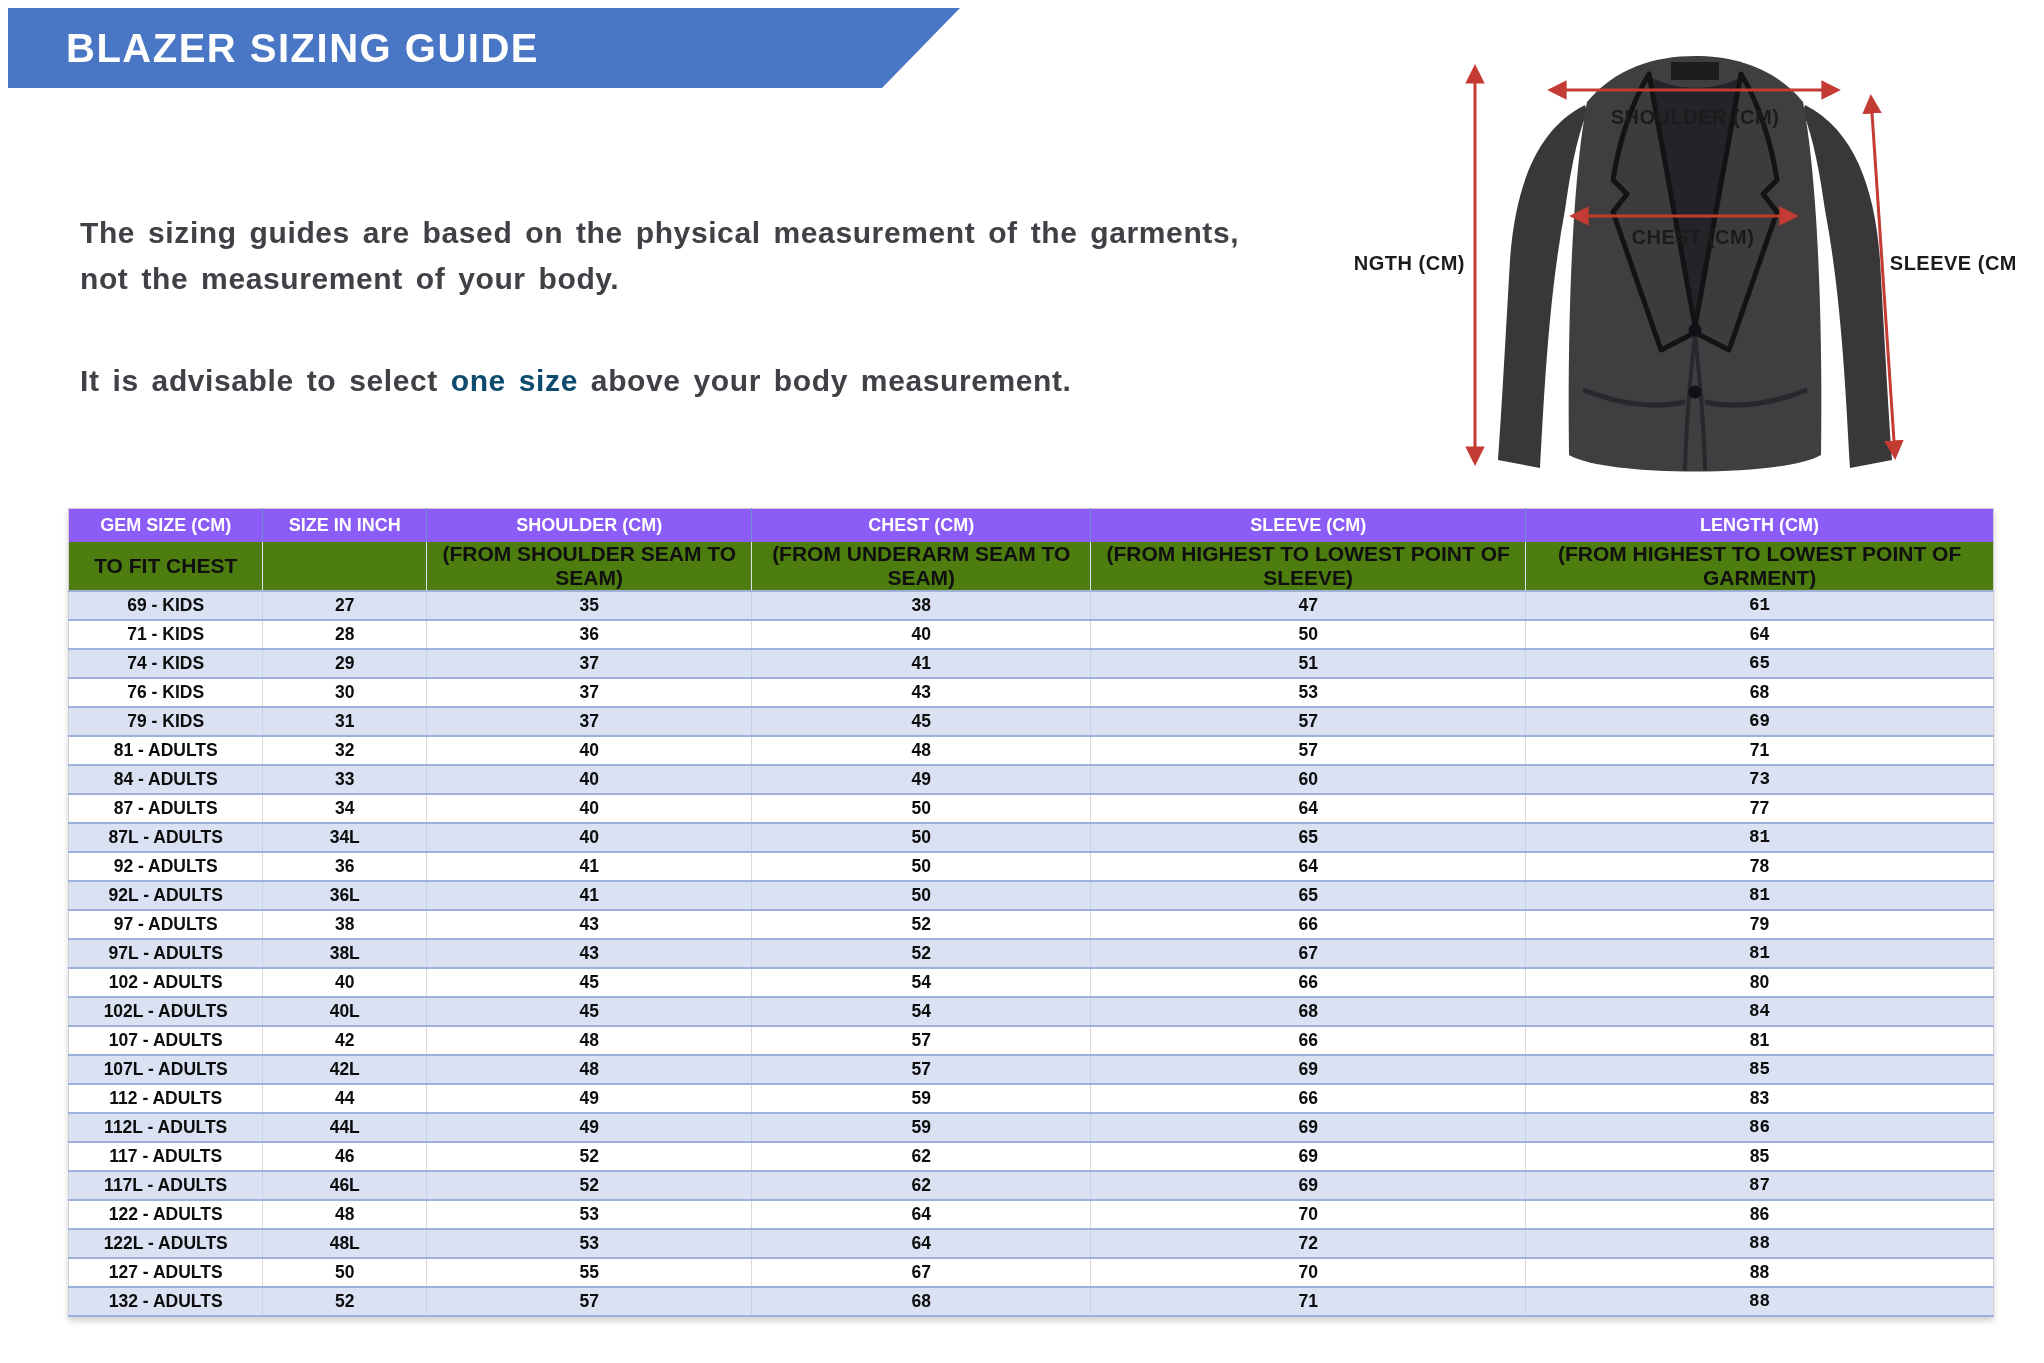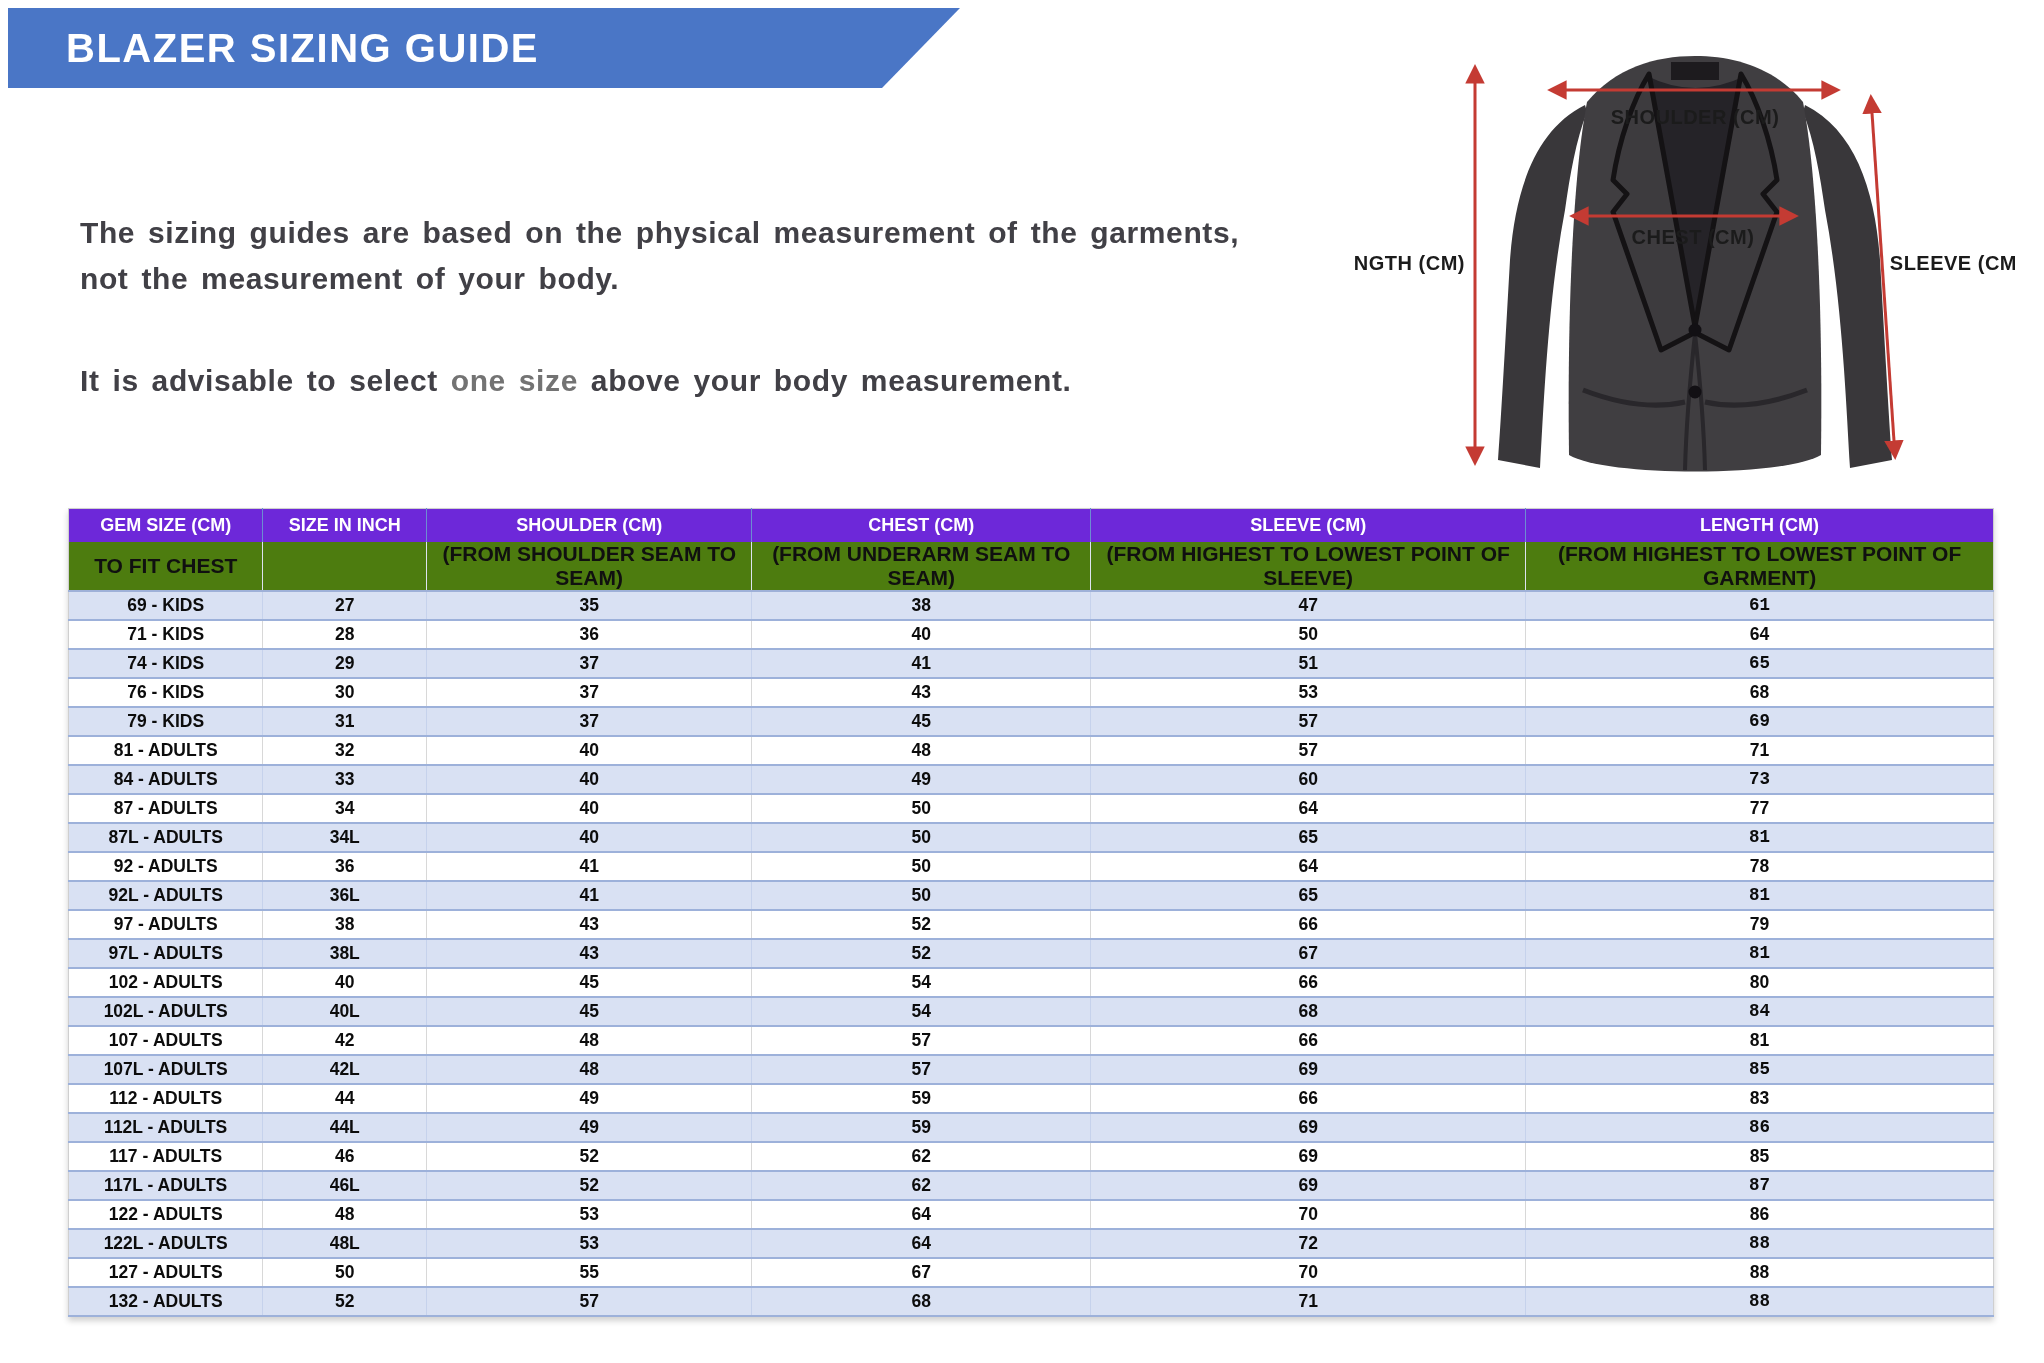--- a/index.html
+++ b/index.html
@@ -13,34 +13,34 @@
             display:flex; align-items:center; }
   .banner h1 { margin:0 0 0 58px; font-size:40px; font-weight:700;
                letter-spacing:1.5px; color:#ffffff; }
 
   
   .intro { position:absolute; left:66px; top:196px; width:1240px;
            color:#414046; font-size:30px; font-weight:600;
            letter-spacing:0.6px; word-spacing:4px; line-height:46px; }
   .intro p { margin:14px; }
   .intro .p2 { margin-top:56px; }
-  .highlight { color:#737373; font-weight:700; }
+  .highlight { color:#0c4a6e; font-weight:700; }
 
   
   .diagram { position:absolute; left:1355px; top:0; width:660px; height:500px; }
   .diagram text { font-family:"Liberation Sans", sans-serif; font-weight:700;
                   font-size:20px; fill:#1b1b1b; letter-spacing:0.5px; }
 
   
   .sizing-table { position:absolute; left:68px; top:508px; width:1926px;
                   border-collapse:collapse; table-layout:fixed;
                   border:1px solid #cfcfcf;
                   box-shadow:0 4px 6px rgba(0,0,0,0.18); }
   .sizing-table th, .sizing-table td { padding:0; text-align:center; vertical-align:middle; }
-  .sizing-table thead tr.main th { background:#6d28d9; color:#ffffff; font-size:18px;
+  .sizing-table thead tr.main th { background:#8b5cf6; color:#ffffff; font-size:18px;
                   font-weight:700; height:33px; border-right:1px solid #6c8dd1; }
   .sizing-table thead tr.main th:last-child { border-right:none; }
   .sizing-table thead tr.sub th { background:#4d7c0f; color:#101010; font-size:21px;
                   font-weight:700; height:33px; border-bottom:2px solid #9fb1d8;
                   border-right:1px solid #dde3f0; }
   .sizing-table thead tr.sub th:last-child { border-right:none; }
   .sizing-table tbody td { font-size:17.5px; font-weight:700; color:#0c0c0c; height:27px;
                   line-height:27px; background:#ffffff; border-right:1px solid #d8d8d8;
                   border-bottom:1px solid #ececec; }
   .sizing-table tbody td:last-child { border-right:none; }

